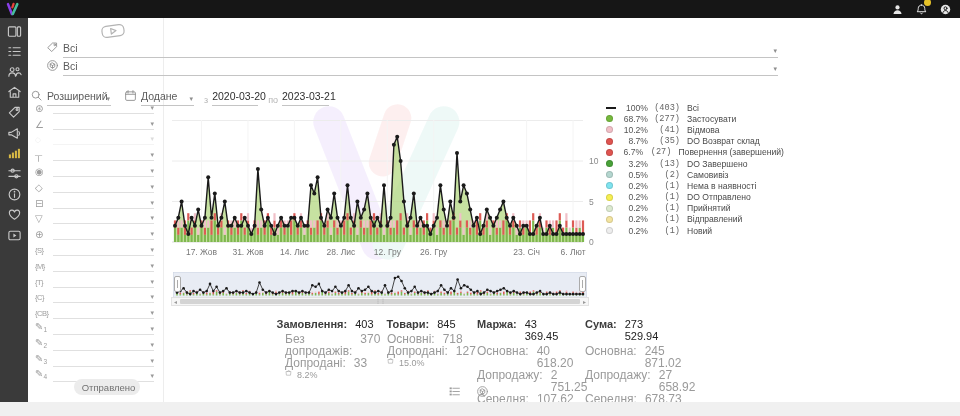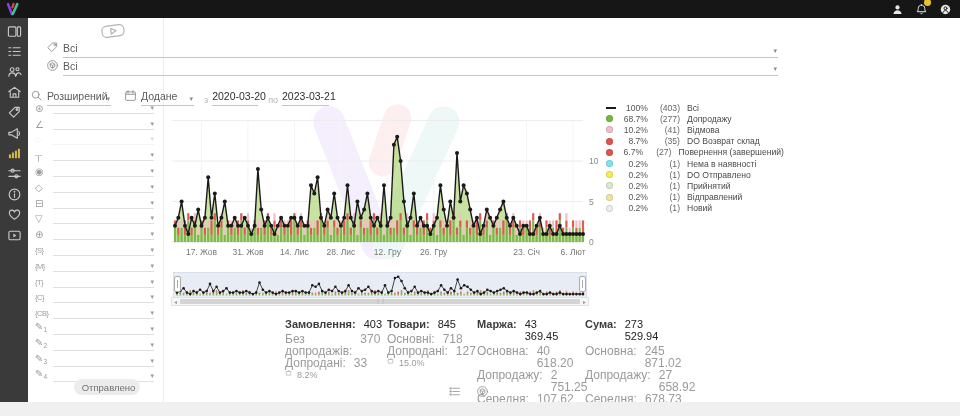--- a/index.html
+++ b/index.html
@@ -46,33 +46,33 @@
   .dateval{border-bottom:1px solid #c4c4c4;height:15px;font-size:10.5px;color:#2f2f2f;text-align:center;white-space:nowrap;}
   
   #main-chart{position:absolute;left:172px;top:96px;}
   #mini-chart{position:absolute;left:173px;top:272px;}
   .legend{position:absolute;left:606px;top:102px;width:178px;}
   .lg-row{display:flex;align-items:center;height:11.2px;font-size:8.6px;color:#555;cursor:pointer;white-space:nowrap;}
   .lg-sw{width:12px;display:flex;justify-content:flex-start;}
   .lg-dot{width:7px;height:7px;border-radius:50%;box-shadow:inset 0 0 0 1px rgba(0,0,0,.12);}
   .lg-line{width:10px;height:2px;background:#1a1a1a;}
   .lg-pct{width:30px;text-align:right;}
-  .lg-cnt{width:32px;text-align:right;color:#666;}
+  .lg-cnt{width:32px;text-align:right;color:#666;font-family:Liberation Mono, monospace;}
   .lg-lab{margin-left:7px;color:#4a4a4a;}
   .handle{position:absolute;width:7px;height:16px;top:276px;background:#fdfdfd;border:1px solid #ababab;border-radius:2px;box-sizing:border-box;cursor:ew-resize;}
   .handle::after{content:"";position:absolute;left:2px;top:3px;bottom:3px;width:1px;background:#ababab;}
   .hscroll{position:absolute;left:171px;top:297px;width:418px;height:9px;background:#f6f6f6;border:1px solid #e2e2e2;box-sizing:border-box;}
   .hs-thumb{position:absolute;left:8px;right:8px;top:1px;bottom:1px;background:#d4d4d4;border-radius:1px;cursor:grab;}
   .hs-thumb::after{content:"⋮⋮";position:absolute;left:50%;top:-2px;transform:translateX(-50%);font-size:6px;color:#8f8f8f;letter-spacing:-1px;}
   .hs-ar{position:absolute;top:0;font-size:6px;line-height:8px;color:#9a9a9a;cursor:pointer;}
   .hs-ar.l{left:2px;} .hs-ar.r{right:2px;}
   
   .stats{position:absolute;left:285px;top:318px;display:flex;gap:22px;}
   .stat-col{display:flex;flex-direction:column;}
-  .stat-head{display:flex;justify-content:flex-start;align-items:baseline;font-size:11px;color:#222;gap:8px;margin-bottom:3px;}
+  .stat-head{display:flex;justify-content:center;align-items:baseline;font-size:11px;color:#222;gap:8px;margin-bottom:3px;}
   .stat-head .t{font-weight:bold;color:#3c3c3c;}
   .stat-sub{display:flex;justify-content:space-between;font-size:12px;color:#9a9a9a;line-height:12px;gap:8px;}
   .stat-rate{display:flex;align-items:flex-end;gap:3px;font-size:9px;color:#9a9a9a;line-height:12px;}
   .stat-rate svg{width:9px;height:9px;stroke:#a8a8a8;fill:none;stroke-width:1.1;stroke-linecap:round;stroke-linejoin:round;}
   
   .foot-icons{position:absolute;left:448px;top:384px;display:flex;gap:15px;}
   .foot-icons span{width:13px;height:13px;cursor:pointer;}
   .foot-icons svg{width:13px;height:13px;stroke:#9a9a9a;fill:none;stroke-width:1.1;stroke-linecap:round;stroke-linejoin:round;}
   .foot-icons svg .f{fill:#9a9a9a;stroke:none;}
   .bottom-strip{position:absolute;left:0;top:402px;width:960px;height:14px;background:#f0f0f0;}
@@ -811,21 +811,21 @@
         <span class="lg-pct">100%</span>
         <span class="lg-cnt">(403)</span>
         <span class="lg-lab">Всі</span>
       </div>
       <div class="lg-row">
         <span class="lg-sw">
           <span class="lg-dot" style="background:#76b93e"></span>
         </span>
         <span class="lg-pct">68.7%</span>
         <span class="lg-cnt">(277)</span>
-        <span class="lg-lab">Допродажу</span>
+        <span class="lg-lab">Застосувати</span>
       </div>
       <div class="lg-row">
         <span class="lg-sw">
           <span class="lg-dot" style="background:#f1bfc7"></span>
         </span>
         <span class="lg-pct">10.2%</span>
         <span class="lg-cnt">(41)</span>
         <span class="lg-lab">Відмова</span>
       </div>
       <div class="lg-row">
@@ -836,20 +836,36 @@
         <span class="lg-cnt">(35)</span>
         <span class="lg-lab">DO Возврат склад</span>
       </div>
       <div class="lg-row">
         <span class="lg-sw">
           <span class="lg-dot" style="background:#df5450"></span>
         </span>
         <span class="lg-pct">6.7%</span>
         <span class="lg-cnt">(27)</span>
         <span class="lg-lab">Повернення (завершений)</span>
+      </div>
+      <div class="lg-row">
+        <span class="lg-sw">
+          <span class="lg-dot" style="background:#49a139"></span>
+        </span>
+        <span class="lg-pct">3.2%</span>
+        <span class="lg-cnt">(13)</span>
+        <span class="lg-lab">DO Завершено</span>
+      </div>
+      <div class="lg-row">
+        <span class="lg-sw">
+          <span class="lg-dot" style="background:#b4d6cf"></span>
+        </span>
+        <span class="lg-pct">0.5%</span>
+        <span class="lg-cnt">(2)</span>
+        <span class="lg-lab">Самовивіз</span>
       </div>
       <div class="lg-row">
         <span class="lg-sw">
           <span class="lg-dot" style="background:#7fe3ef"></span>
         </span>
         <span class="lg-pct">0.2%</span>
         <span class="lg-cnt">(1)</span>
         <span class="lg-lab">Нема в наявності</span>
       </div>
       <div class="lg-row">

